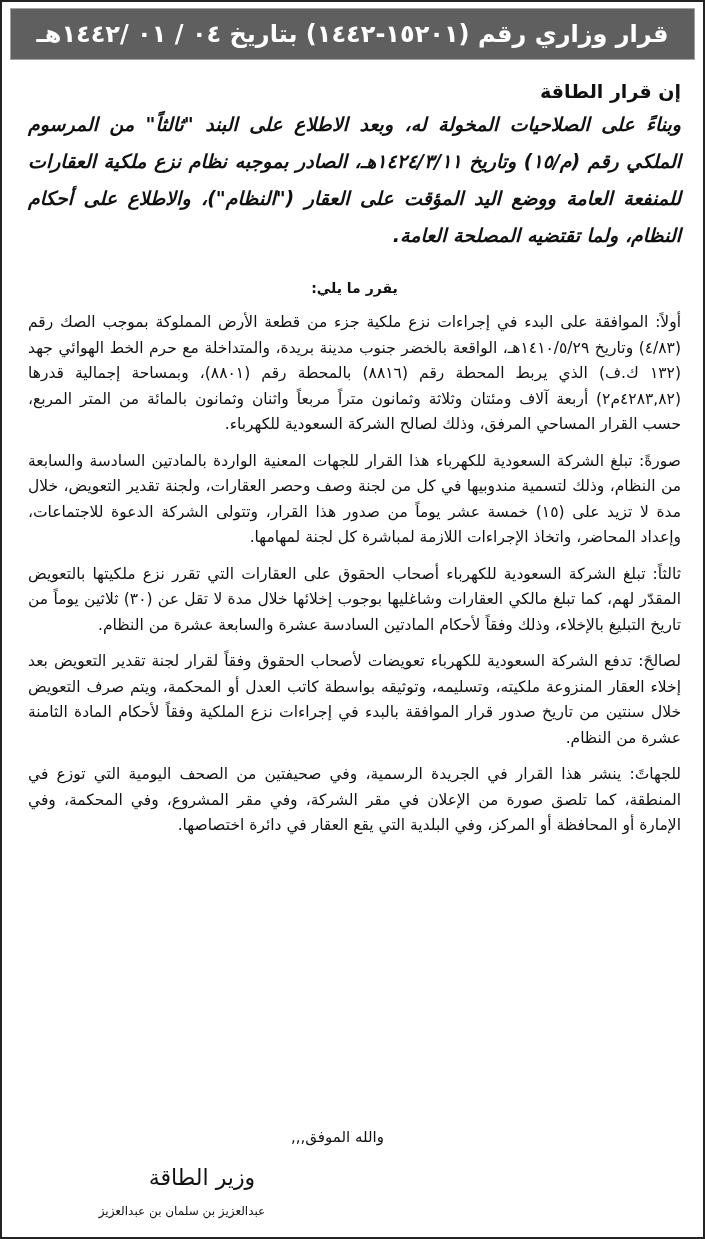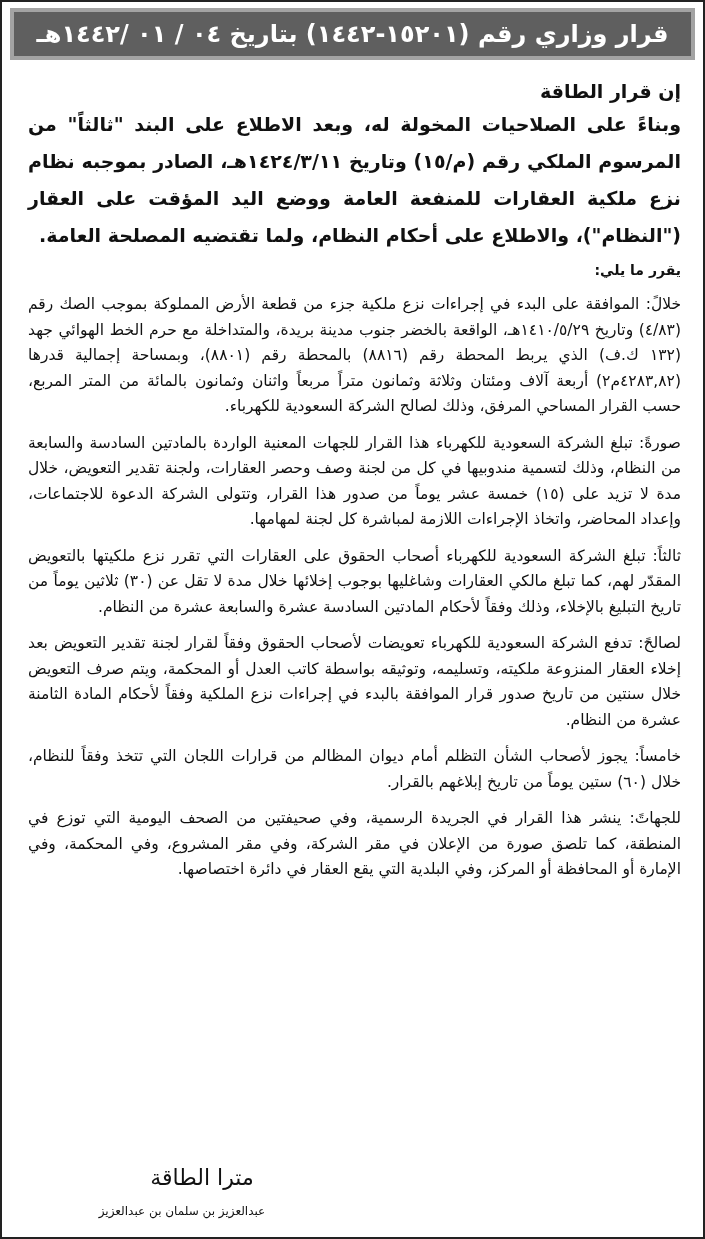--- a/index.html
+++ b/index.html
@@ -23,21 +23,21 @@
     color: #111111;
     direction: rtl;
   }
   .title-bar {
     position: absolute;
     left: 8px;
     right: 8px;
     top: 6px;
     height: 52px;
     background: #5f5f5f;
-    border: 4px solid #a3a3a3;
+    border: 1px solid #a3a3a3;
     box-sizing: border-box;
     display: flex;
     align-items: center;
     justify-content: center;
   }
   .title-text {
     color: #ffffff;
     font-family: "DejaVu Sans", sans-serif;
     font-weight: bold;
     font-size: 24px;
@@ -56,27 +56,28 @@
     line-height: 30px;
     margin: 0;
   }
   .intro-body {
     font-weight: bold;
     font-size: 19px;
     line-height: 37px;
     text-align: justify;
     text-align-last: right;
     margin: 0;
+    font-style: italic;
   }
   .decides {
-    text-align: right;
+    text-align: center;
     font-weight: bold;
     font-size: 14px;
     line-height: 28px;
-    margin: 2px 0 8px 0;
+    margin: 20px 0 8px 0;
   }
   .clause {
     font-size: 15.5px;
     line-height: 25.5px;
     text-align: justify;
     text-align-last: right;
     margin: 0 0 11px 0;
   }
   .clause-label {
     font-weight: normal;
@@ -117,44 +118,41 @@
     <span class="title-text">قرار وزاري رقم (١٥٢٠١-١٤٤٢) بتاريخ ٠٤ / ٠١ /١٤٤٢هـ</span>
   </div>
 
   <div class="content">
     <p class="intro-heading">إن قرار الطاقة</p>
     <p class="intro-body">وبناءً على الصلاحيات المخولة له، وبعد الاطلاع على البند "ثالثاً" من المرسوم الملكي رقم (م/١٥) وتاريخ ١٤٢٤/٣/١١هـ، الصادر بموجبه نظام نزع ملكية العقارات للمنفعة العامة ووضع اليد المؤقت على العقار ("النظام")، والاطلاع على أحكام النظام، ولما تقتضيه المصلحة العامة.</p>
 
     <div class="decides">يقرر ما يلي:</div>
 
     <p class="clause">
-      <span class="clause-label">خلالً:</span>
+      <span class="clause-label">أولاً:</span>
       <span>الموافقة على البدء في إجراءات نزع ملكية جزء من قطعة الأرض المملوكة بموجب الصك رقم (٤/٨٣) وتاريخ ١٤١٠/٥/٢٩هـ، الواقعة بالخضر جنوب مدينة بريدة، والمتداخلة مع حرم الخط الهوائي جهد (١٣٢ ك.ف) الذي يربط المحطة رقم (٨٨١٦) بالمحطة رقم (٨٨٠١)، وبمساحة إجمالية قدرها (٤٢٨٣,٨٢م٢) أربعة آلاف ومئتان وثلاثة وثمانون متراً مربعاً واثنان وثمانون بالمائة من المتر المربع، حسب القرار المساحي المرفق، وذلك لصالح الشركة السعودية للكهرباء.</span>
     </p>
     <p class="clause">
       <span class="clause-label">صورةً:</span>
       <span>تبلغ الشركة السعودية للكهرباء هذا القرار للجهات المعنية الواردة بالمادتين السادسة والسابعة من النظام، وذلك لتسمية مندوبيها في كل من لجنة وصف وحصر العقارات، ولجنة تقدير التعويض، خلال مدة لا تزيد على (١٥) خمسة عشر يوماً من صدور هذا القرار، وتتولى الشركة الدعوة للاجتماعات، وإعداد المحاضر، واتخاذ الإجراءات اللازمة لمباشرة كل لجنة لمهامها.</span>
     </p>
     <p class="clause">
       <span class="clause-label">ثالثاً:</span>
       <span>تبلغ الشركة السعودية للكهرباء أصحاب الحقوق على العقارات التي تقرر نزع ملكيتها بالتعويض المقدّر لهم، كما تبلغ مالكي العقارات وشاغليها بوجوب إخلائها خلال مدة لا تقل عن (٣٠) ثلاثين يوماً من تاريخ التبليغ بالإخلاء، وذلك وفقاً لأحكام المادتين السادسة عشرة والسابعة عشرة من النظام.</span>
     </p>
     <p class="clause">
       <span class="clause-label">لصالحً:</span>
       <span>تدفع الشركة السعودية للكهرباء تعويضات لأصحاب الحقوق وفقاً لقرار لجنة تقدير التعويض بعد إخلاء العقار المنزوعة ملكيته، وتسليمه، وتوثيقه بواسطة كاتب العدل أو المحكمة، ويتم صرف التعويض خلال سنتين من تاريخ صدور قرار الموافقة بالبدء في إجراءات نزع الملكية وفقاً لأحكام المادة الثامنة عشرة من النظام.</span>
     </p>
     <p class="clause">
-      <span class="clause-label">خامساً:</span>
-      <span>يجوز لأصحاب الشأن التظلم أمام ديوان المظالم من قرارات اللجان التي تتخذ وفقاً للنظام، خلال (٦٠) ستين يوماً من تاريخ إبلاغهم بالقرار.</span>
-    </p>
-    <p class="clause">
       <span class="clause-label">للجهاتً:</span>
       <span>ينشر هذا القرار في الجريدة الرسمية، وفي صحيفتين من الصحف اليومية التي توزع في المنطقة، كما تلصق صورة من الإعلان في مقر الشركة، وفي مقر المشروع، وفي المحكمة، وفي الإمارة أو المحافظة أو المركز، وفي البلدية التي يقع العقار في دائرة اختصاصها.</span>
     </p>
   </div>
 
+  <div class="closing">والله الموفق,,,</div>
 
   <div class="signature">
-    <div class="sig-title">مترا الطاقة</div>
+    <div class="sig-title">وزير الطاقة</div>
     <div class="sig-name">عبدالعزيز بن سلمان بن عبدالعزيز</div>
   </div>
 
 </div>
 
 </body></html>

